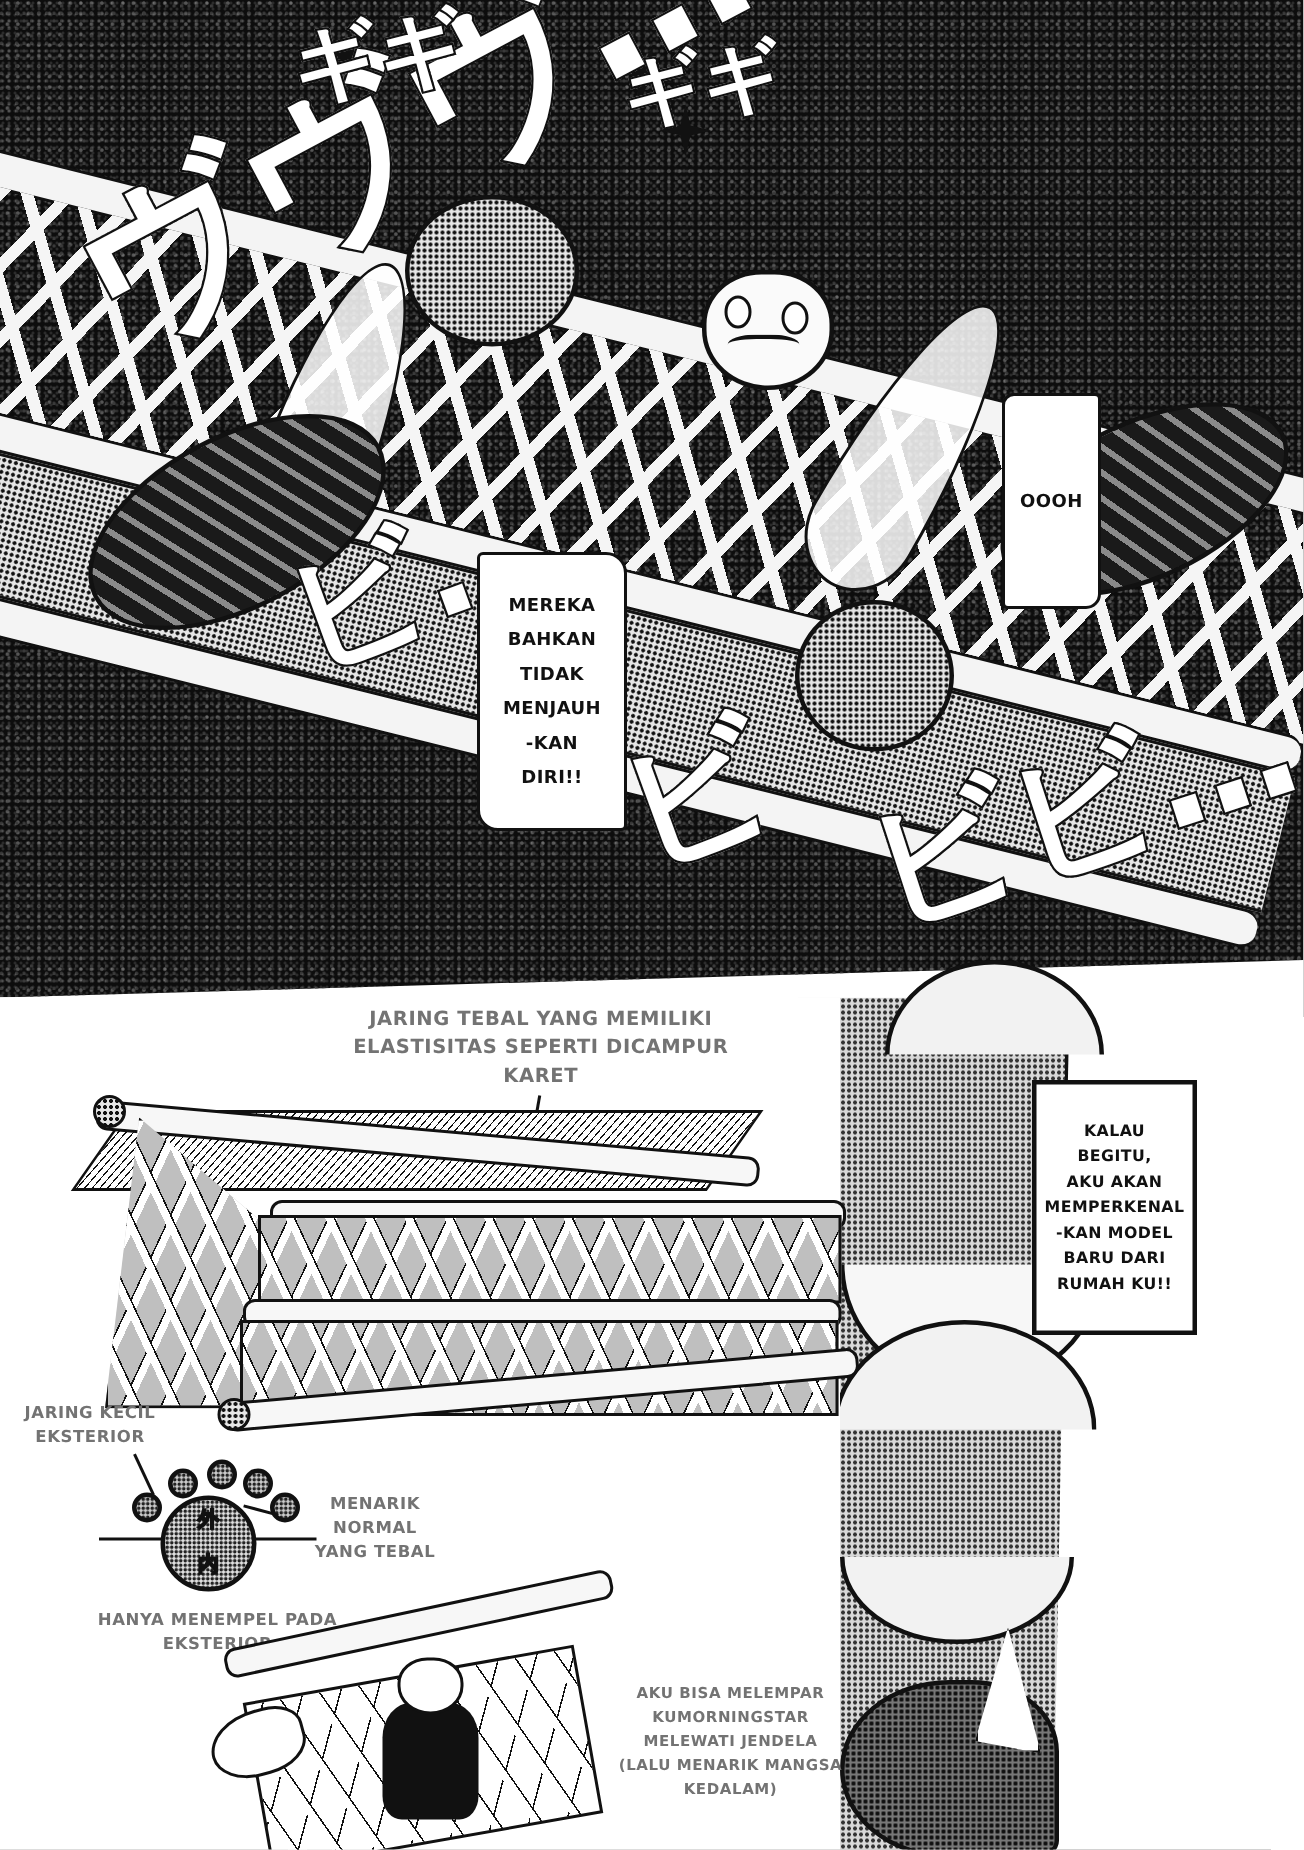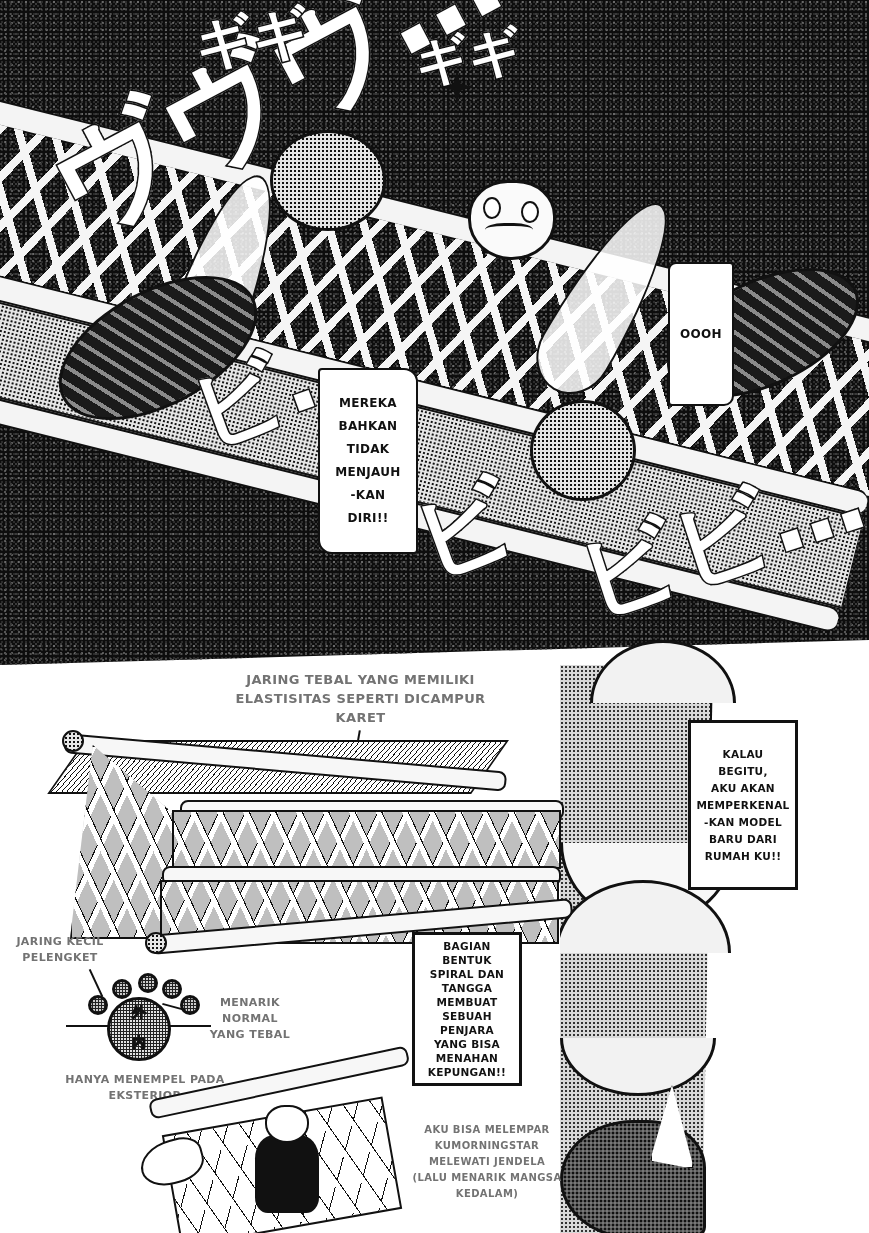--- a/index.html
+++ b/index.html
@@ -257,35 +257,23 @@
   <div class="tube" style="left:64px; top:733px; width:440px; transform:rotate(5deg); transform-origin:0 50%;"></div>
   <div class="net-side" style="left:70px; top:745px; width:110px; height:190px; clip-path: polygon(20% 0, 100% 40%, 100% 100%, 0 100%);"></div>
   <div class="tube" style="left:180px; top:800px; width:380px;"></div>
   <div class="net-side" style="left:172px; top:810px; width:385px; height:55px;"></div>
   <div class="tube" style="left:162px; top:866px; width:395px;"></div>
   <div class="net-side" style="left:160px; top:880px; width:395px; height:60px;"></div>
   <div class="tube" style="left:150px; top:935px; width:420px; transform:rotate(-5deg); transform-origin:0 50%;"></div>
   <div class="tube-end halftone" style="left:62px; top:730px;"></div>
   <div class="tube-end halftone" style="left:145px; top:932px;"></div>
 
-  <div class="bubble" style="left:412px; top:932px; width:104px; height:148px; font-size:10.5px; line-height:14px; border-width:3px;">
-    <span class="text">BAGIAN
-BENTUK
-SPIRAL DAN
-TANGGA
-MEMBUAT
-SEBUAH
-PENJARA
-YANG BISA
-MENAHAN
-KEPUNGAN!!</span>
-  </div>
 
   <div class="caption" style="left:10px; top:934px; width:100px; font-size:11px; line-height:16px;">JARING KECIL
-PELENGKET</div>
+EKSTERIOR</div>
   <div class="pointer-line" style="left:95px; top:968px; height:30px; transform:rotate(-25deg);"></div>
 
   <div class="xsection" style="left:84px; top:985px;">
     <div class="xs-line"></div>
     <div class="xs-core">
       <div class="kanji" style="top:4px;">外</div>
       <div class="kanji" style="top:34px;">内</div>
     </div>
     <div class="xs-bead" style="left:4px; top:10px;"></div>
     <div class="xs-bead" style="left:28px; top:-6px;"></div>

